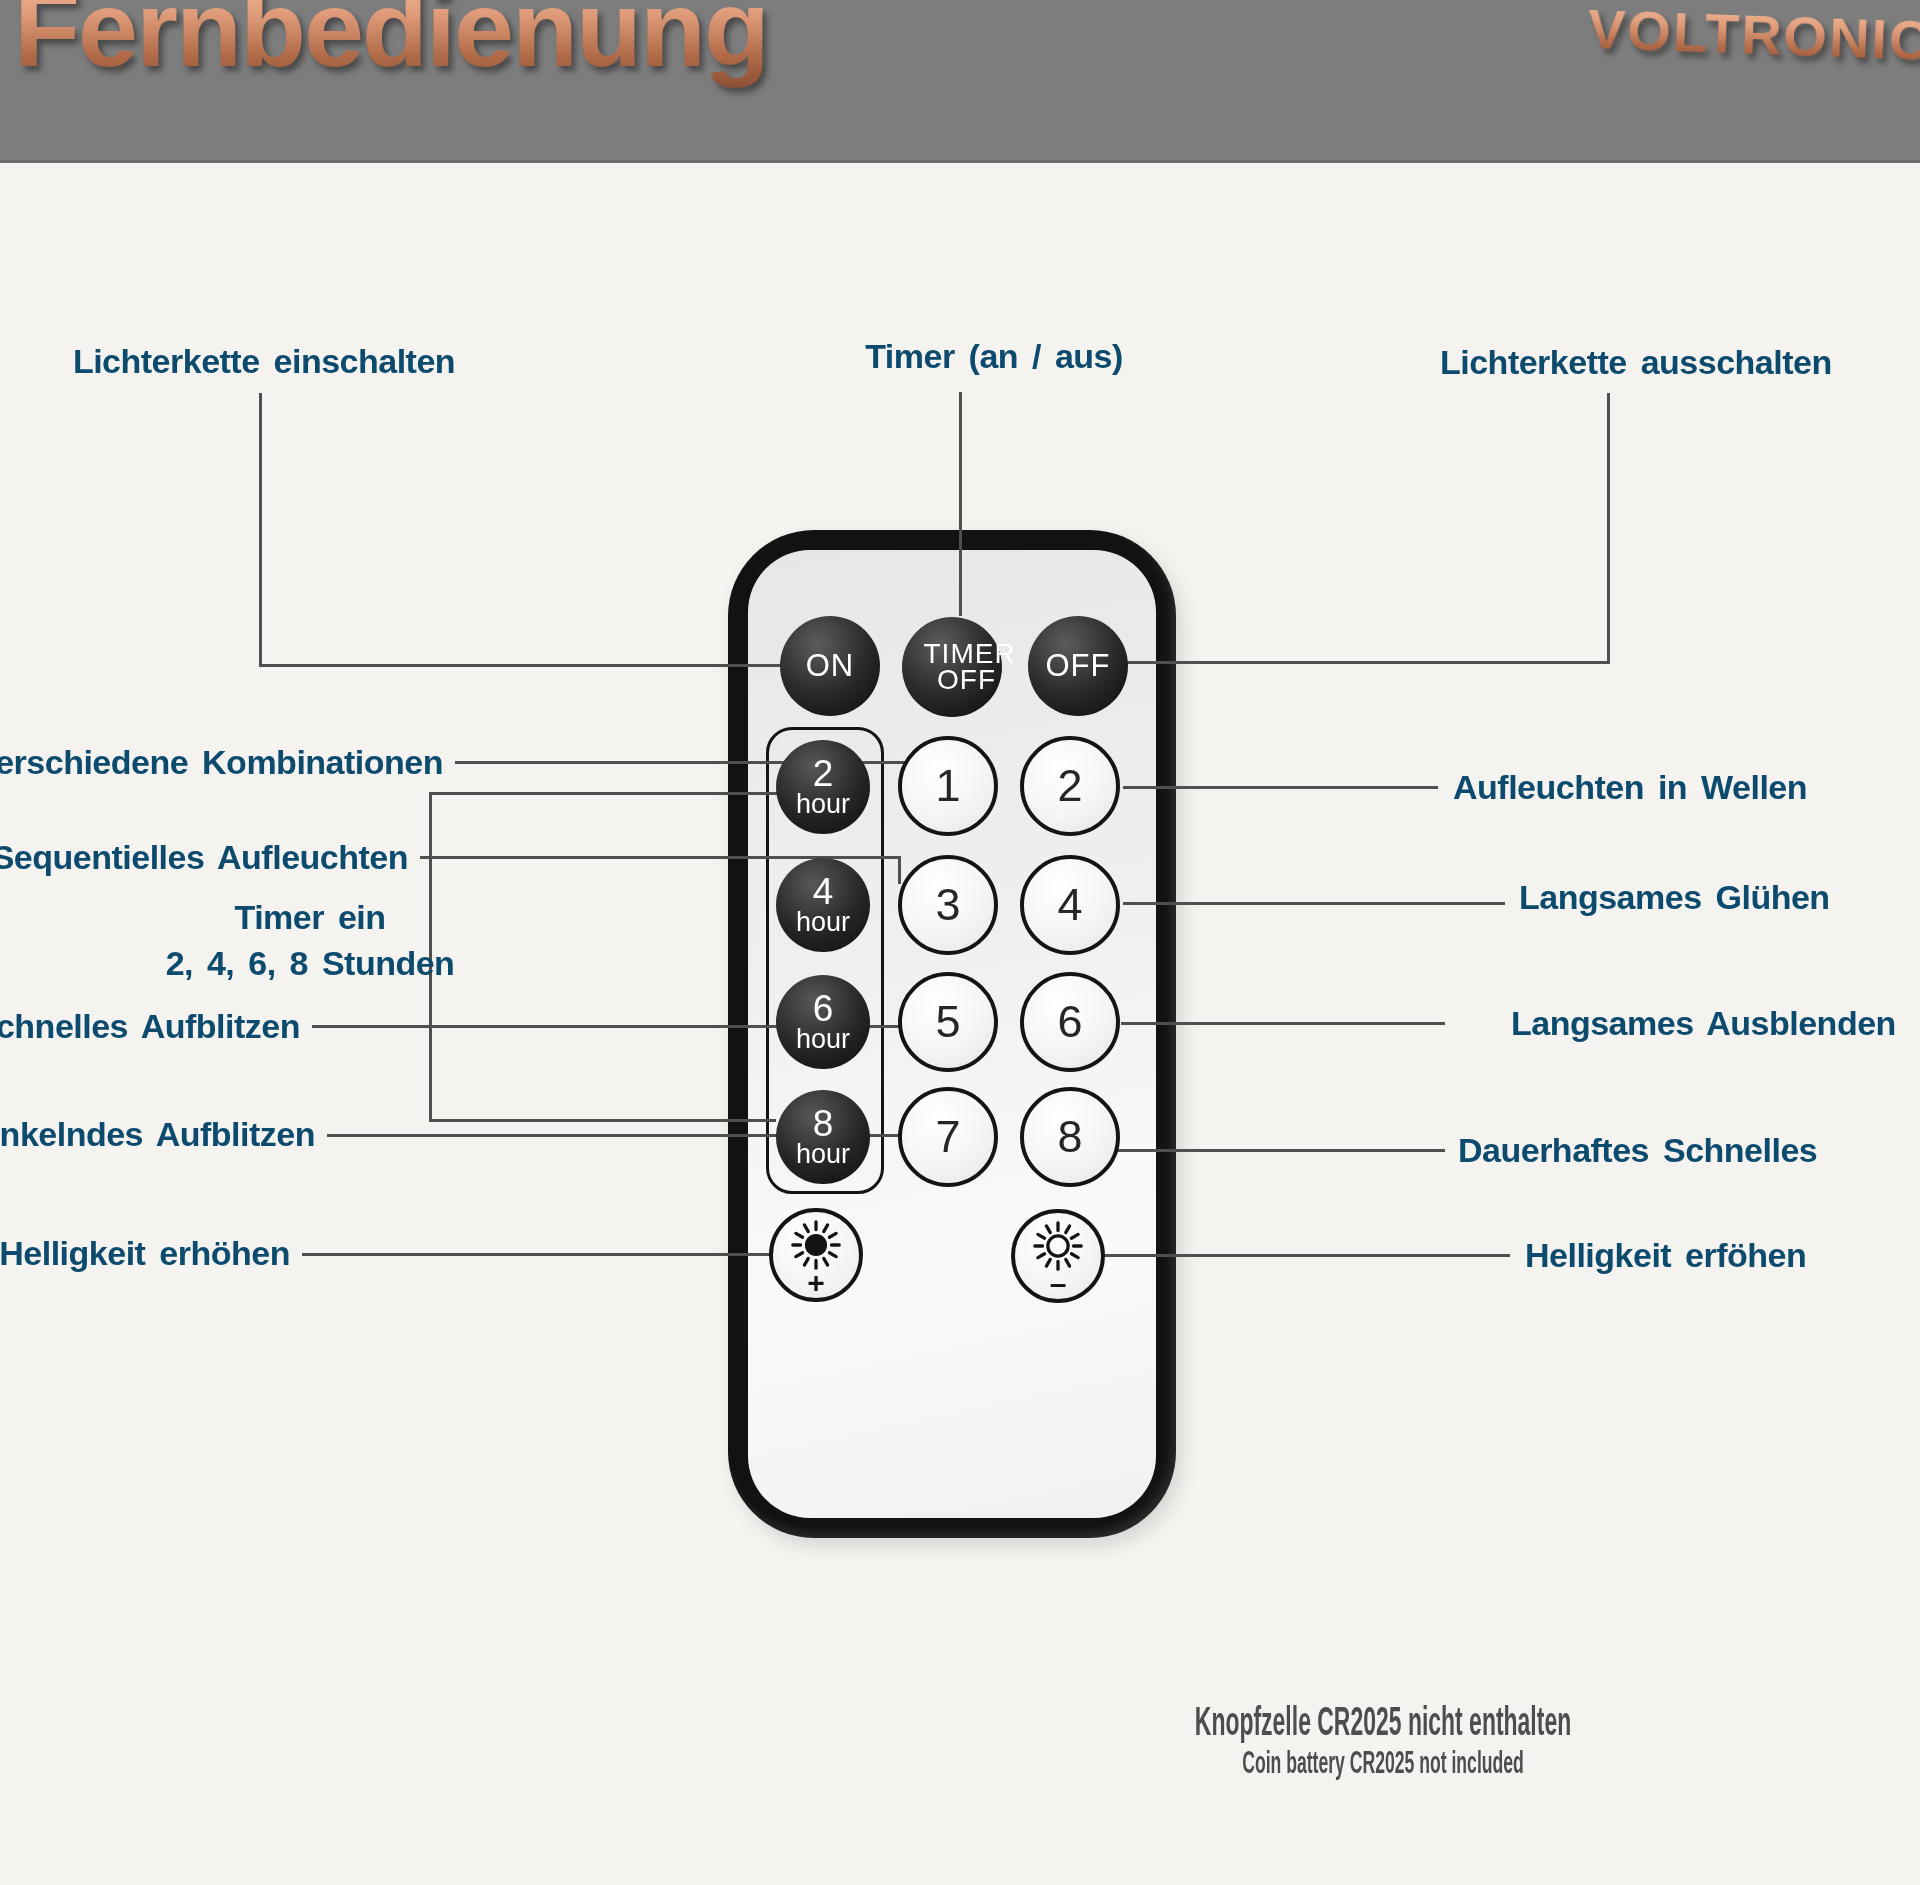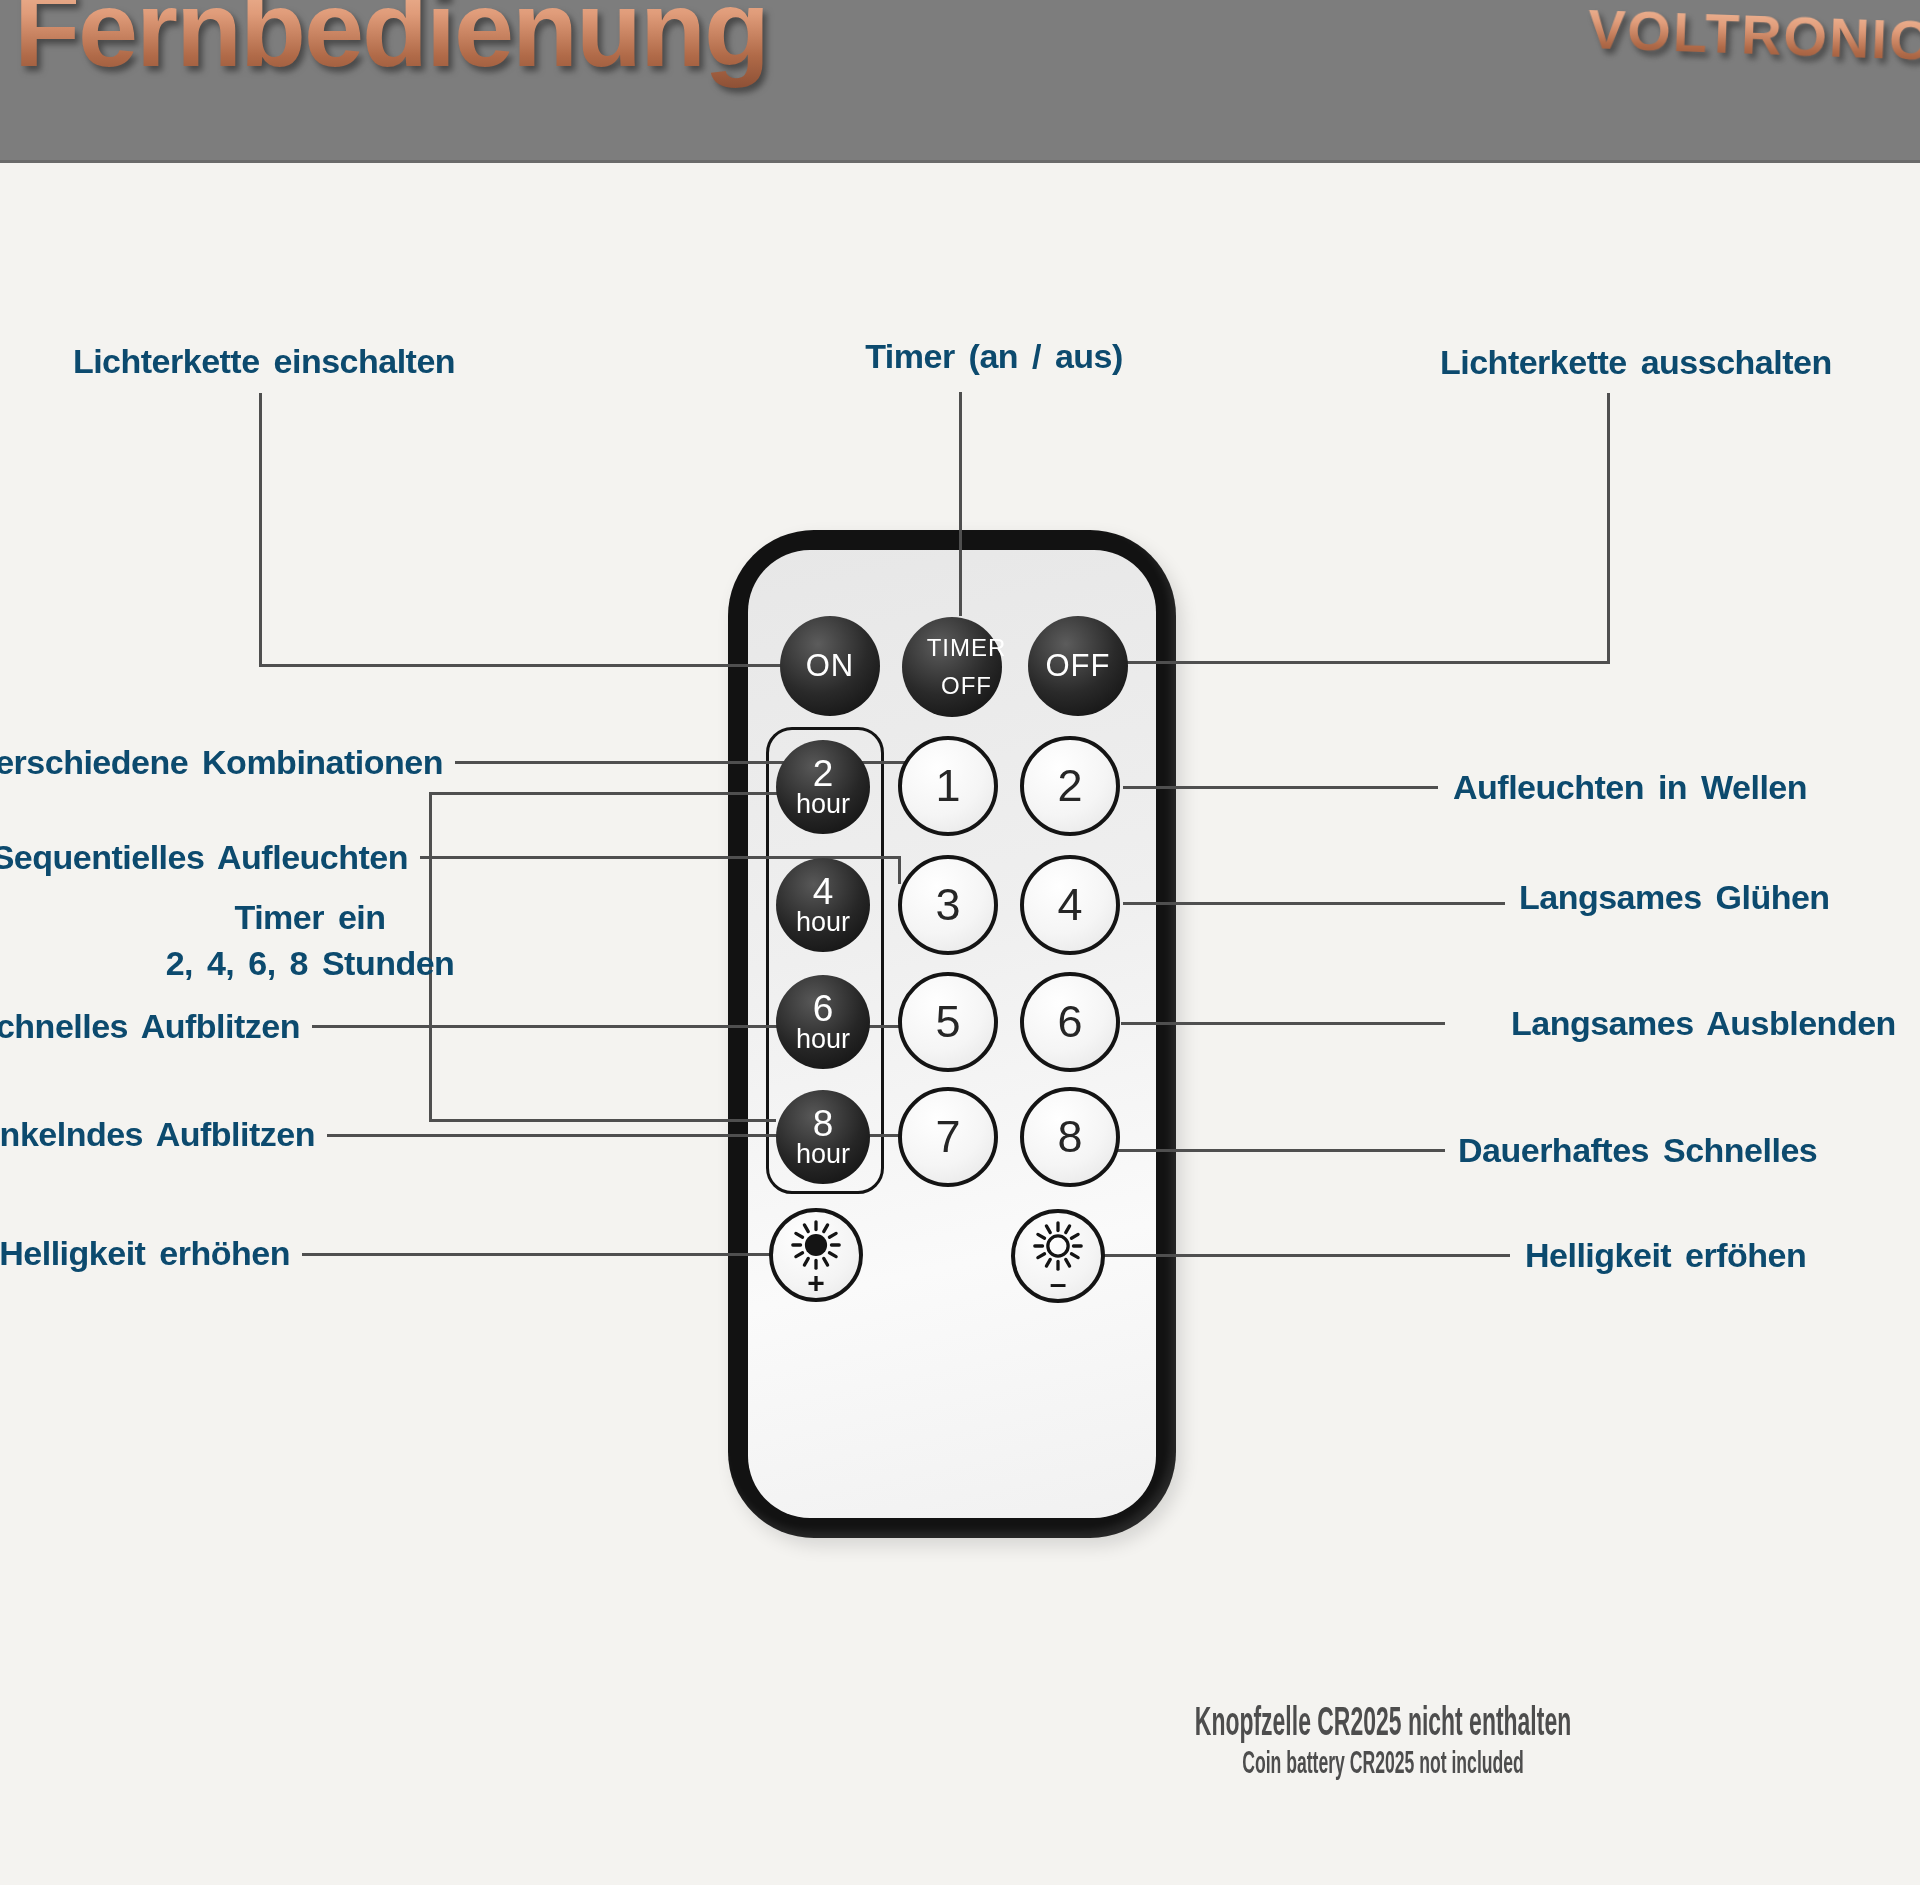--- a/index.html
+++ b/index.html
@@ -43,21 +43,21 @@
   .btn{
     position:absolute;border-radius:50%;display:flex;flex-direction:column;
     align-items:center;justify-content:center;text-align:center;z-index:4;cursor:pointer;
   }
   .btn.dark{
     width:100px;height:100px;
     background:radial-gradient(circle at 38% 28%,#5c5c5c 0%,#2a2a2a 52%,#0b0b0b 100%);
     color:#fff;
   }
   .btn.dark .pw{font-size:31px;line-height:32px;font-weight:400;letter-spacing:1px;}
-  .btn.dark .pw.two{font-size:24px;line-height:38px;width:86px;white-space:normal;margin-left:29px;}
+  .btn.dark .pw.two{font-size:28px;line-height:26px;width:86px;white-space:normal;margin-left:29px;}
   .btn.hourbtn{
     width:94px;height:94px;
     background:radial-gradient(circle at 40% 28%,#585858 0%,#262626 55%,#0c0c0c 100%);
     color:#fff;
   }
   .hour-num{font-size:37px;line-height:34px;font-weight:400;}
   .hour-unit{font-size:27px;line-height:27px;font-weight:400;}
   .btn.light{
     width:100px;height:100px;border:4px solid #141414;box-sizing:border-box;
     background:radial-gradient(circle at 38% 30%,#ffffff 0%,#f5f5f5 55%,#e3e3e3 100%);

